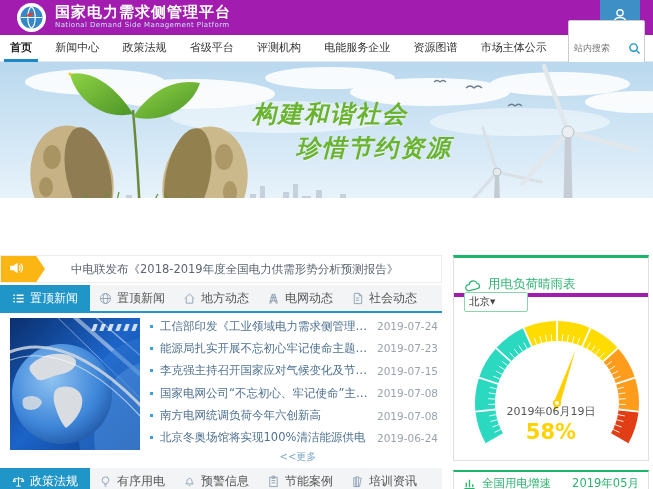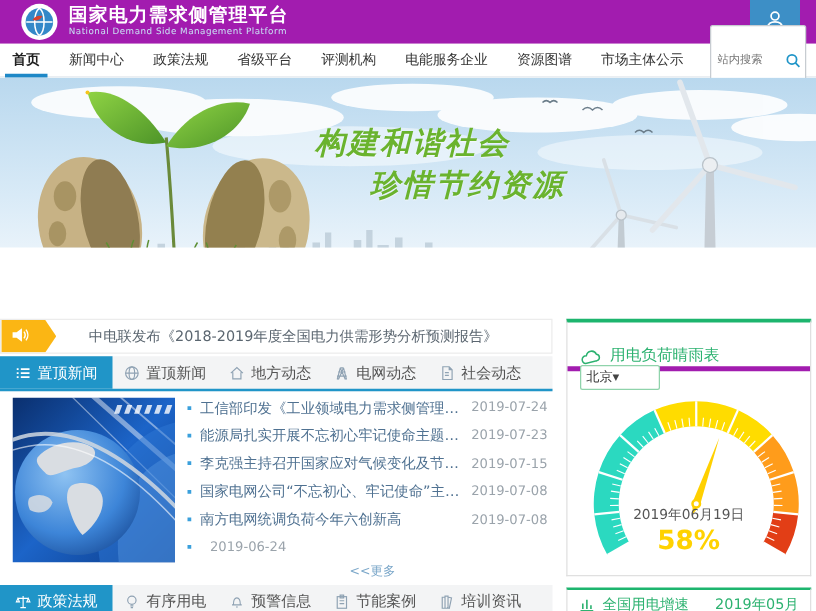--- a/index.html
+++ b/index.html
@@ -372,20 +372,21 @@
         <span class="ntitle">国家电网公司“不忘初心、牢记使命”主题教育全面展开</span>
         <span class="ndate">2019-07-08</span>
       </div>
     <div class="news-row">
         <span class="bullet"></span>
         <span class="ntitle">南方电网统调负荷今年六创新高</span>
         <span class="ndate">2019-07-08</span>
       </div>
     <div class="news-row">
         <span class="bullet"></span>
+        <span class="ntitle">北京冬奥场馆将实现100%清洁能源供电</span>
         <span class="ndate">2019-06-24</span>
       </div>
   </div>
   <div class="more-link">&lt;&lt;更多</div>
 
   <div class="tabbar bottom">
     <div class="tab active">
       <span class="ticn">
           <svg width="13" height="13" viewBox="0 0 14 14" fill="none" stroke="currentColor">
             <path d="M7 2v10M4.6 12h4.8M2.5 4h9M2.5 4L1.2 7h2.6zM11.5 4l-1.3 3h2.6z"></path>

